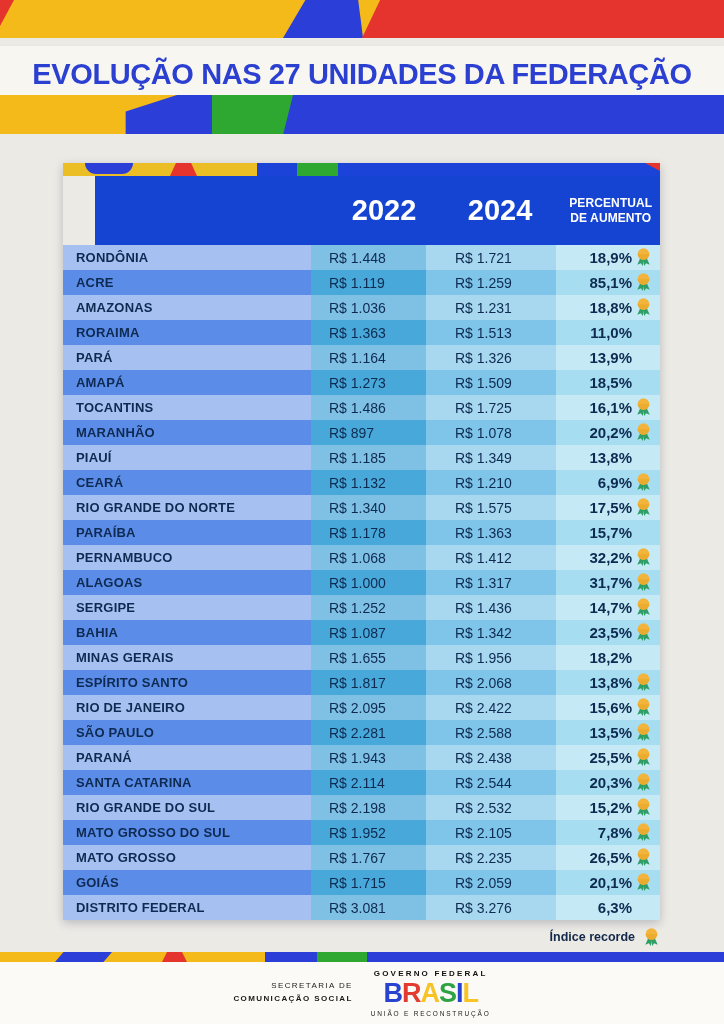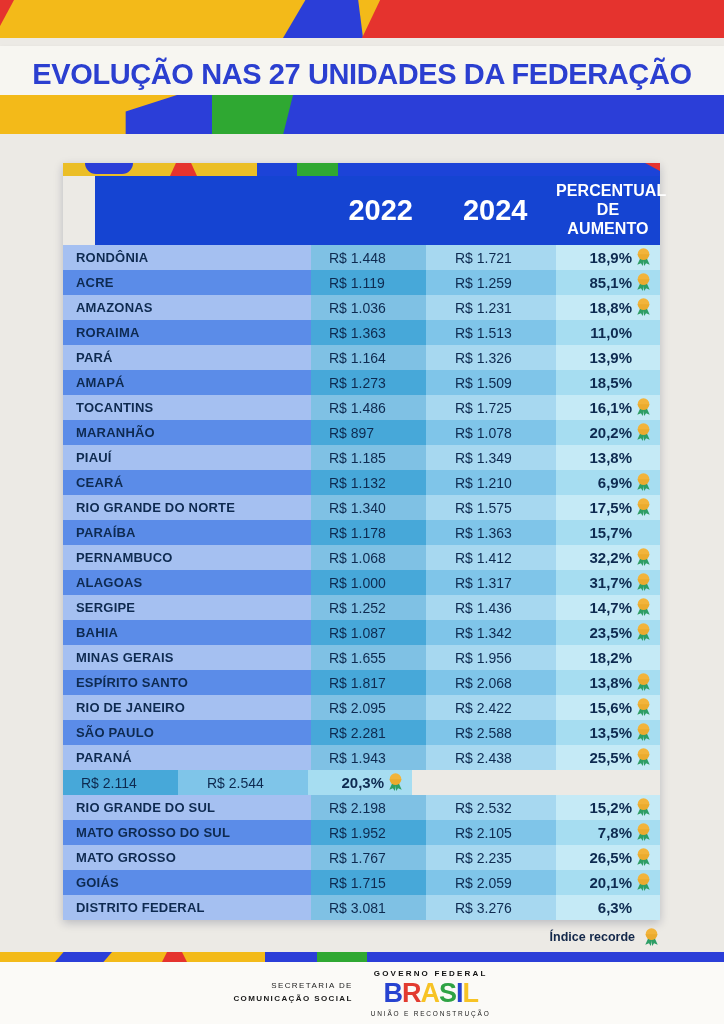--- a/index.html
+++ b/index.html
@@ -38,21 +38,21 @@
           clip-path:polygon(22% 0,78% 0,100% 100%,0 100%);}
   .d-green{position:absolute;left:234px;top:0;width:41px;height:100%;background:var(--banner-green);}
   .d-red2{position:absolute;right:0;top:0;width:15px;height:8px;background:var(--banner-red);
           clip-path:polygon(0 0,100% 0,100% 100%);}
 
   .thead{height:69px;background:var(--header-blue);display:flex;align-items:center;color:#fff;margin-left:32px;}
   .th-state{width:248px;}
   .th-y{font-size:29px;font-weight:800;text-align:center;}
   .th-2022{width:115px;}
   .th-2024{width:130px;}
-  .th-pct{width:104px;font-size:16px;font-weight:800;text-align:center;line-height:1.18;letter-spacing:.1px;}
+  .th-pct{width:104px;font-size:12px;font-weight:800;text-align:center;line-height:1.18;letter-spacing:.1px;}
 
   .row{height:25px;display:flex;}
   .cell{display:flex;align-items:center;box-sizing:border-box;}
   .c-state{width:248px;padding-left:13px;}
   .state{font-size:13px;font-weight:700;color:var(--text-navy);letter-spacing:.2px;}
   .c-2022{width:115px;padding-left:18px;}
   .c-2024{width:130px;padding-left:29px;}
   .val{font-size:14px;font-weight:400;color:var(--text-navy);}
   .c-pct{width:104px;justify-content:flex-end;padding-right:5px;}
   .pct{font-size:15px;font-weight:700;color:var(--text-navy);}
@@ -566,20 +566,23 @@
     <polygon points="6,13 1.5,23 6.5,21 9,24.5 11,14" class="ribbon" fill="#2E9E66"></polygon>
     <polygon points="14,13 18.5,23 13.5,21 11,24.5 9,14" class="ribbon" fill="#2E9E66"></polygon>
     <circle cx="10" cy="8.5" r="8" class="gold" fill="#F2B43B"></circle>
     <path d="M2 8.5 A8 8 0 0 0 18 8.5 Z" fill="#E2A01F" opacity="0.45"></path>
   </svg>
 </span>
     </div>
   </div>
 
   <div class="row">
+    <div class="cell c-state">
+            <span class="state">SANTA CATARINA</span>
+          </div>
     <div class="cell c-2022">
             <span class="val v2022">R$ 2.114</span>
           </div>
     <div class="cell c-2024">
             <span class="val v2024">R$ 2.544</span>
           </div>
     <div class="cell c-pct">
       <span class="pct">20,3%</span>
       <span class="medal-slot">
   <svg viewBox="0 0 20 26" xmlns="http://www.w3.org/2000/svg">

